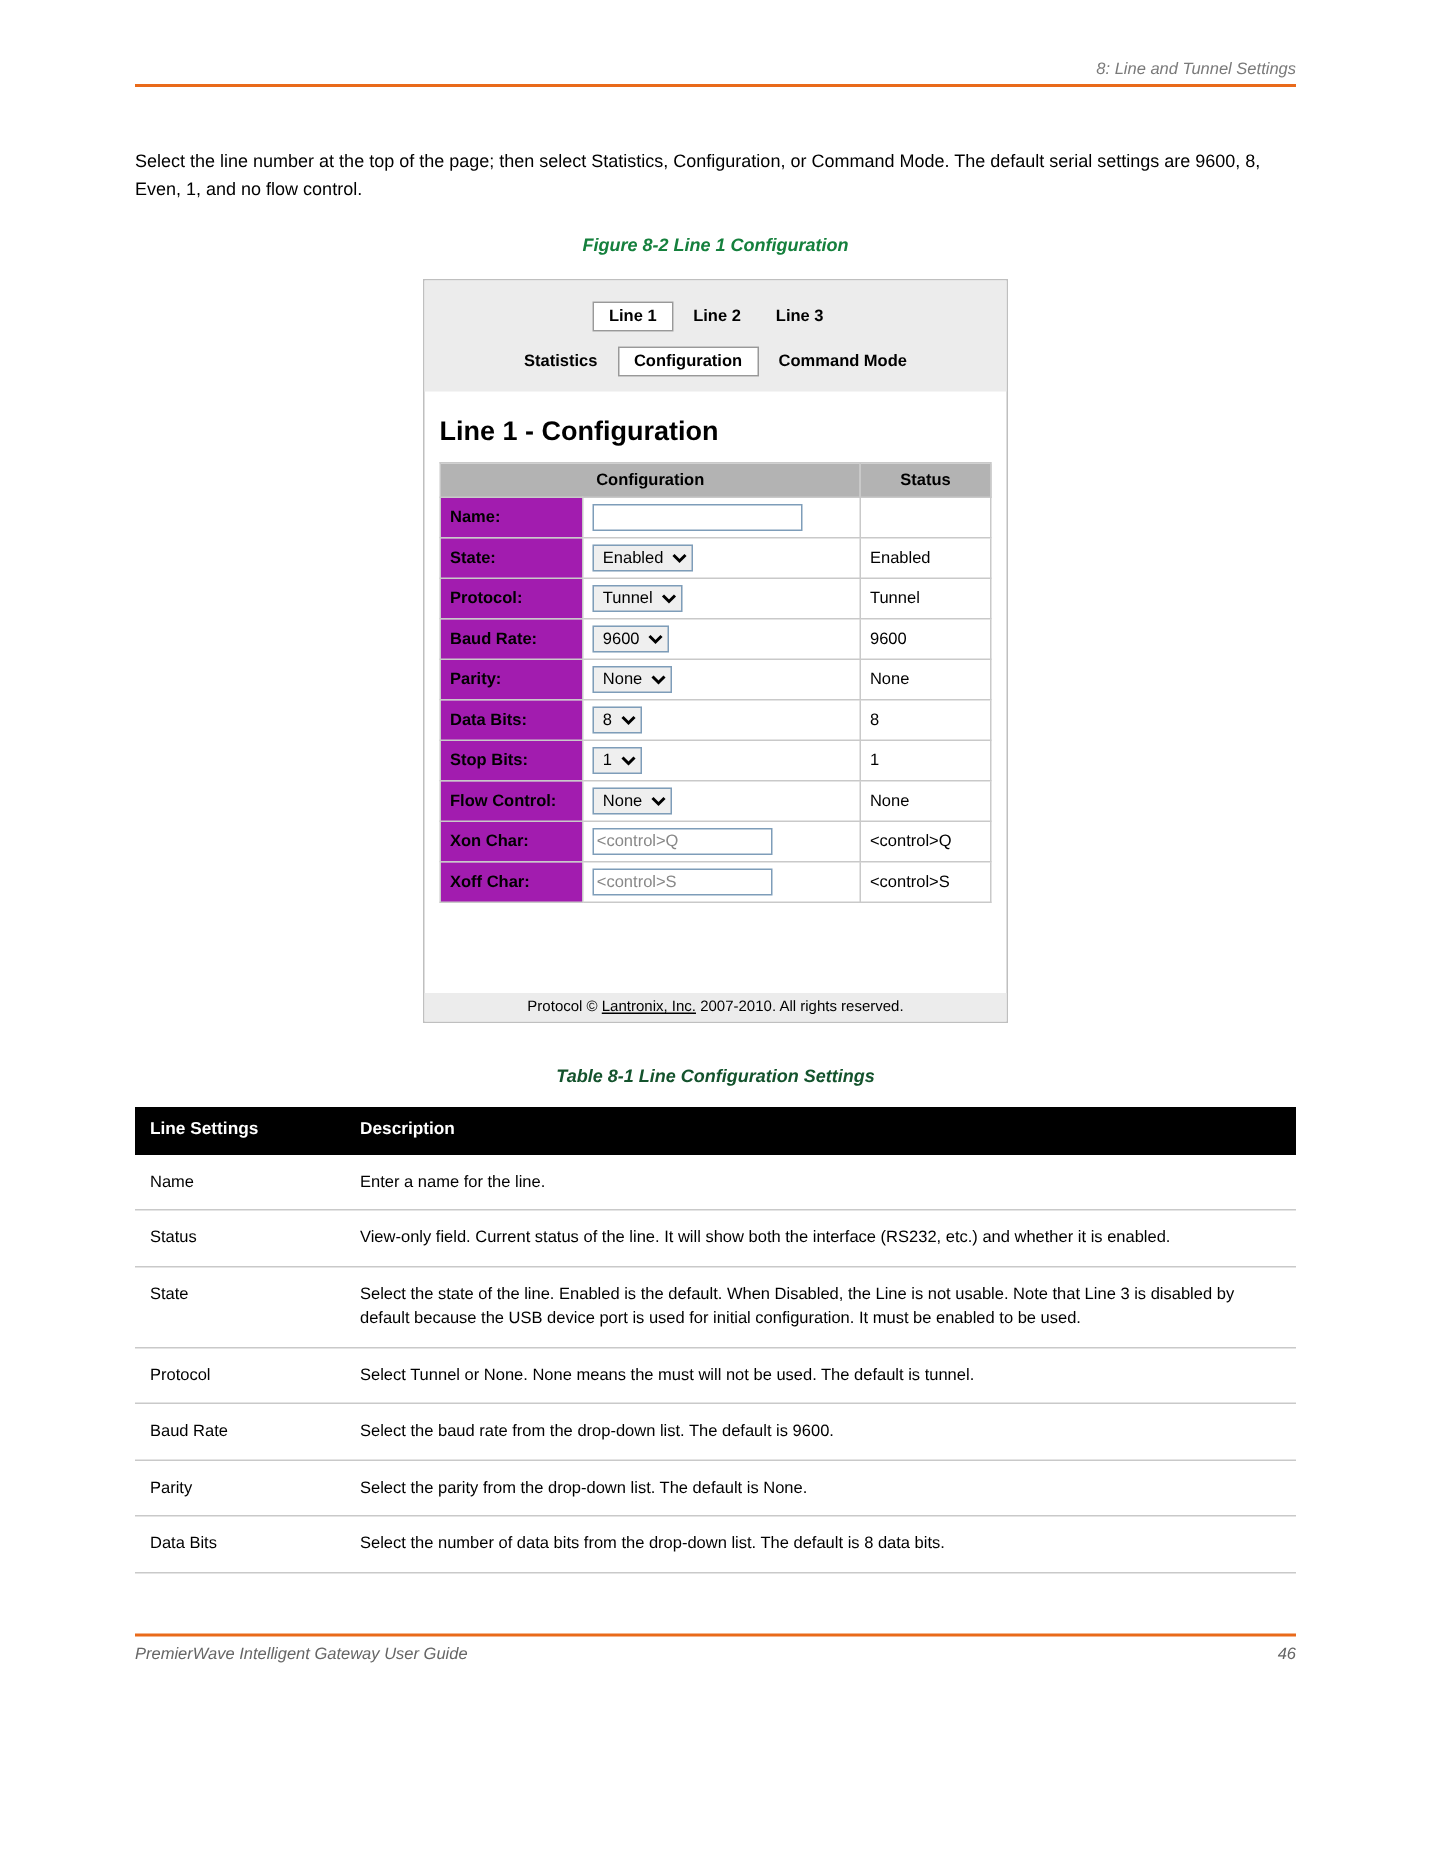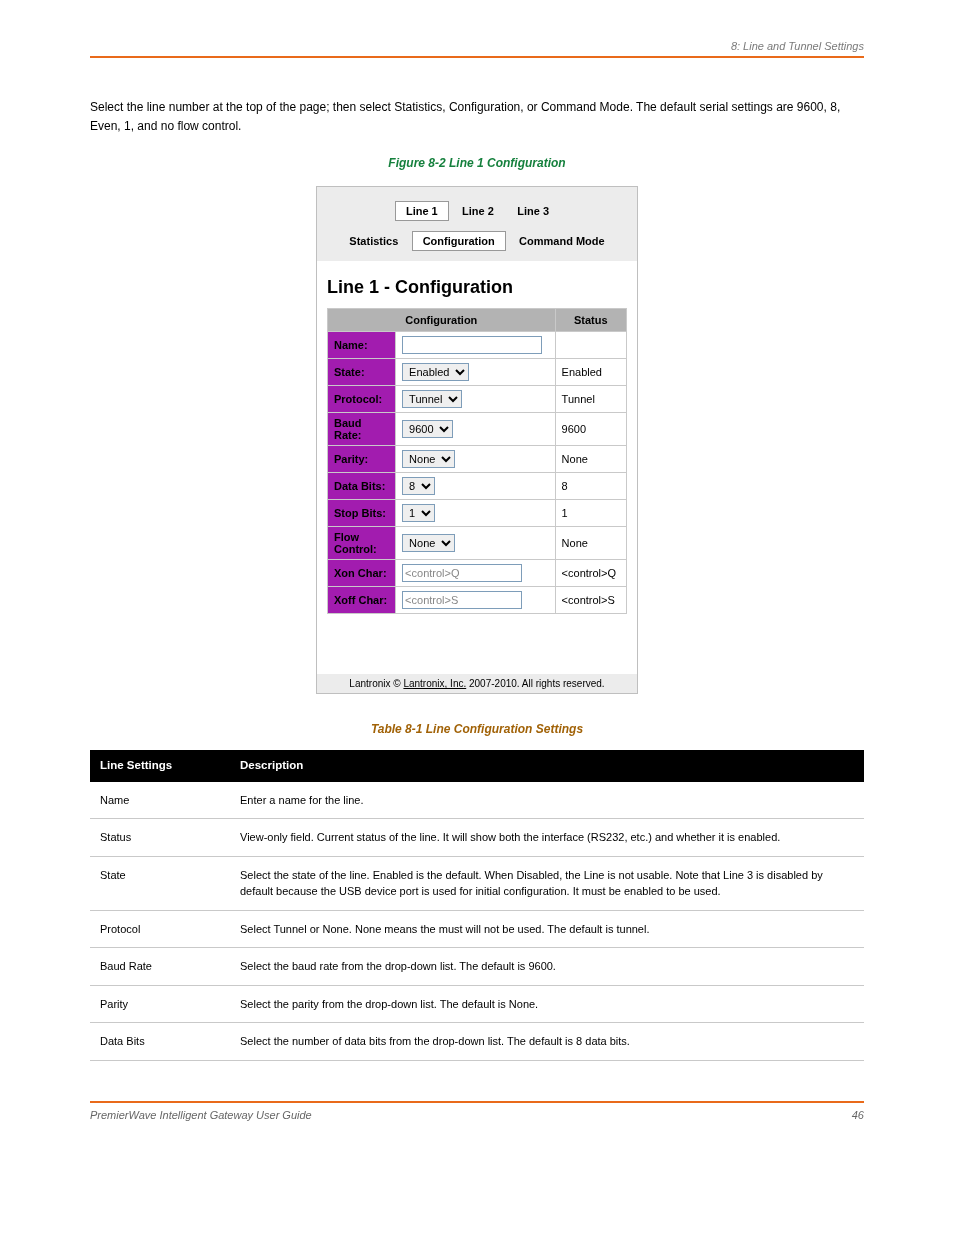--- a/index.html
+++ b/index.html
@@ -36,27 +36,27 @@
     font-style: italic;
     font-weight: bold;
     color: #15803d;
     margin: 10px 0 16px 0;
   }
   .table-caption {
     text-align: center;
     font-size: 12px;
     font-style: italic;
     font-weight: bold;
-    color: #a16207;
+    color: #14532d;
     margin: 28px 0 14px 0;
   }
 
   
   .shot-outer {
-    width: 322px;
+    width: 390px;
     margin: 0 auto 14px auto;
     border: 1px solid #bfbfbf;
     background: #fff;
   }
   .tab-area {
     background: #ececec;
     padding: 14px 10px 10px 10px;
     text-align: center;
   }
   .tab-row {
@@ -260,21 +260,21 @@
             </tr>
             <tr>
               <td class="label">Xoff Char:</td>
               <td class="field"><input class="txt readonly" readonly="" value="&lt;control&gt;S" style=""></td>
               <td class="status">&lt;control&gt;S</td>
             </tr>
           </tbody>
       </table>
     </div>
     <div class="shot-footer">
-      <span>Lantronix © </span><a href="#">Lantronix, Inc.</a><span> 2007-2010. All rights reserved.</span>
+      <span>Protocol © </span><a href="#">Lantronix, Inc.</a><span> 2007-2010. All rights reserved.</span>
     </div>
   </div>
 
   <div class="table-caption">Table 8-1 Line Configuration Settings</div>
 
   <table class="settings">
     <tbody>
         <tr>
       <th>Line Settings</th>
       <th>Description</th>

